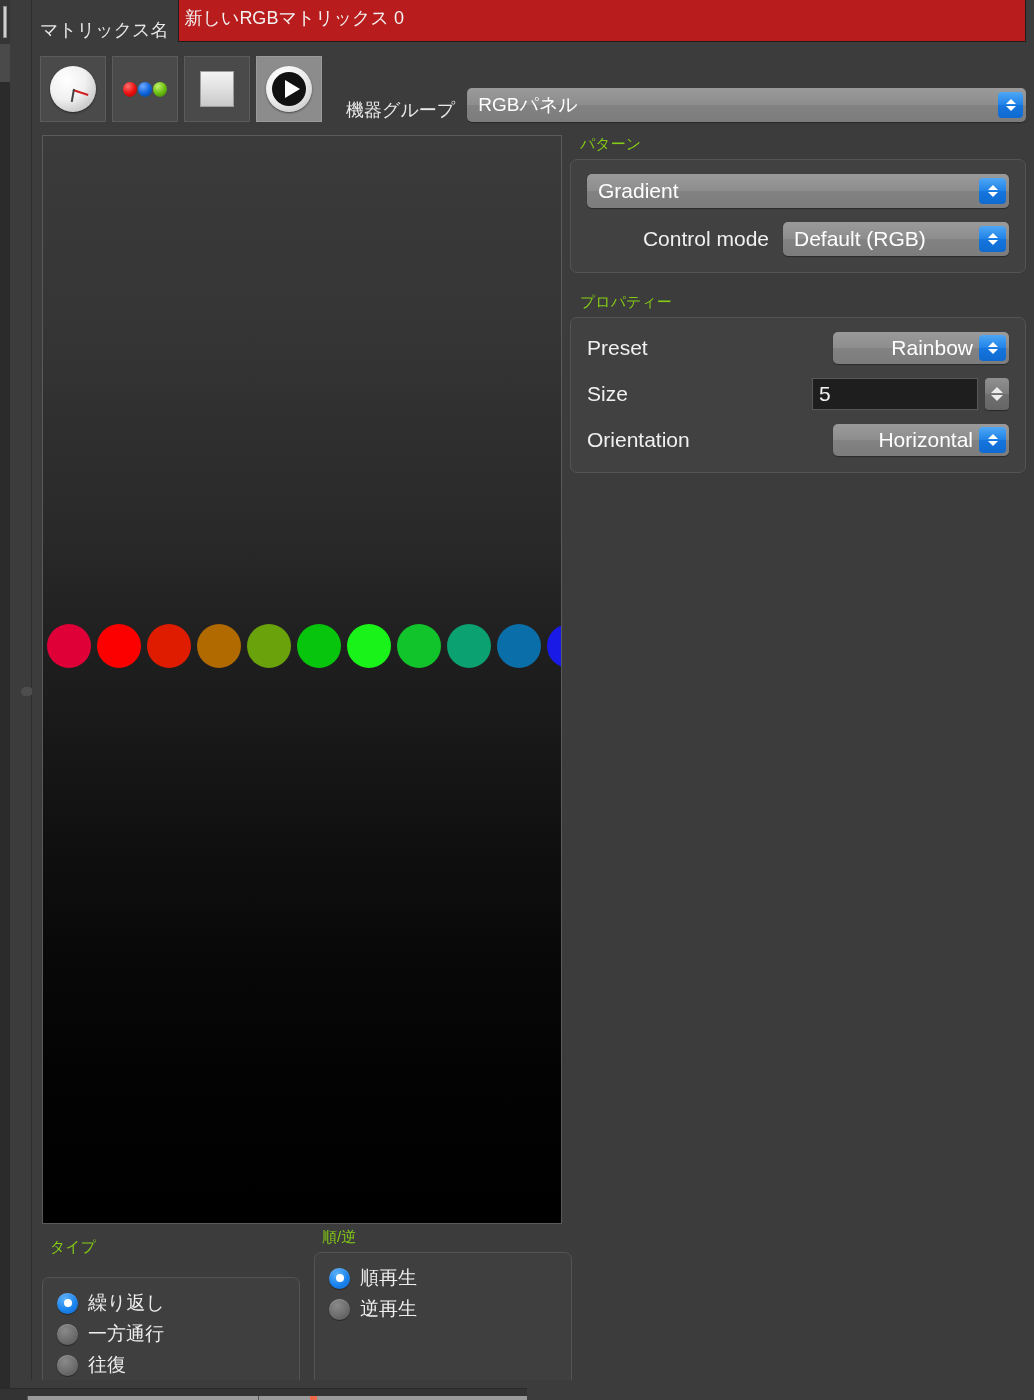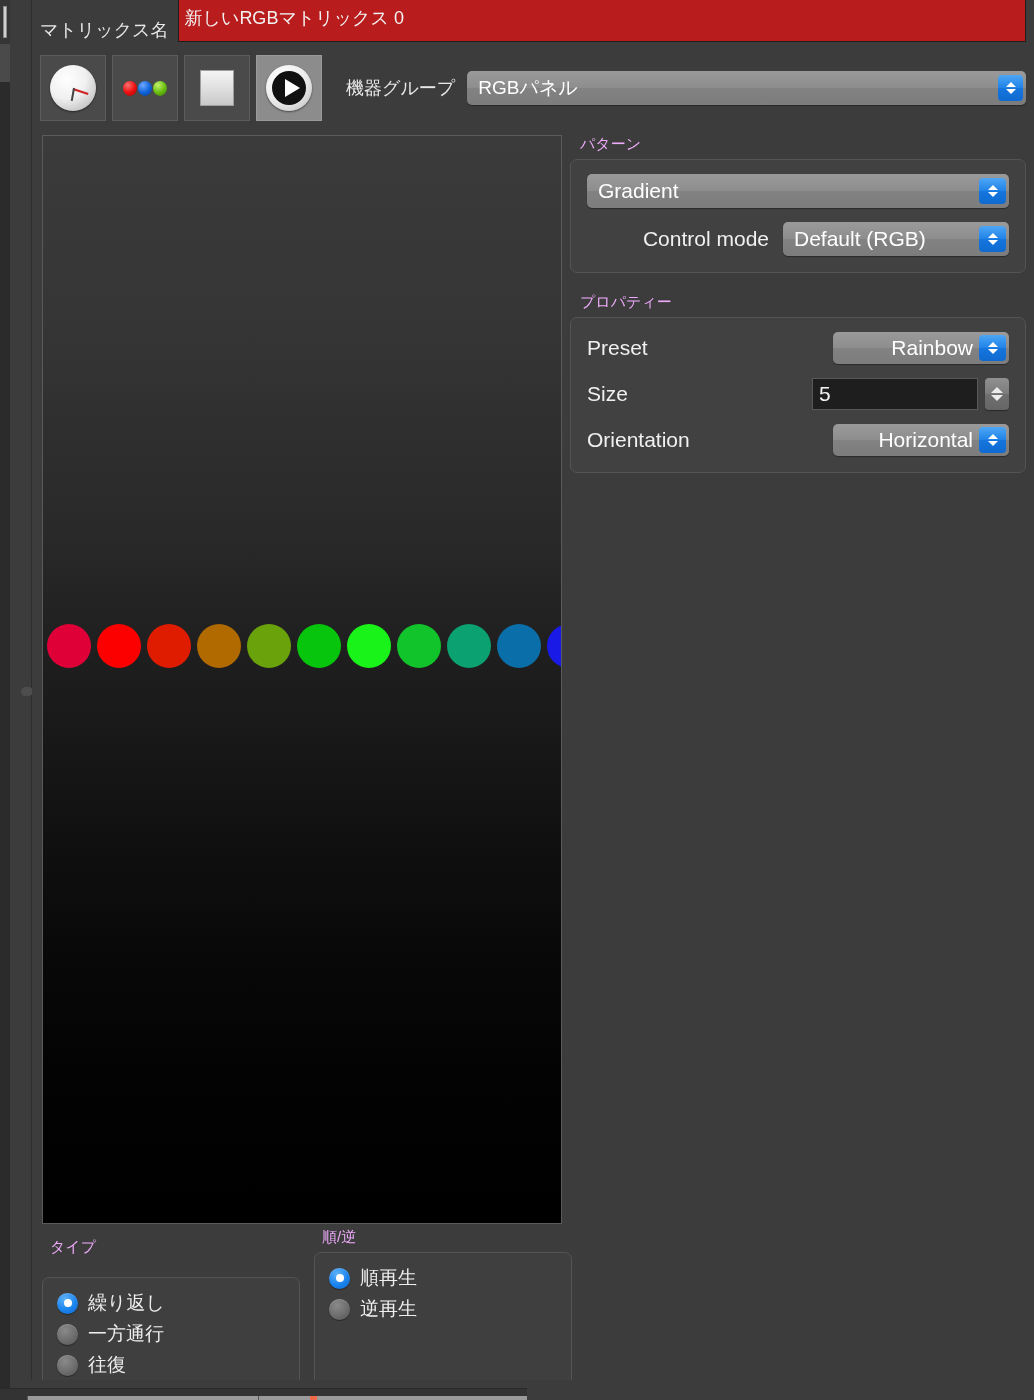--- a/index.html
+++ b/index.html
@@ -98,21 +98,21 @@
     width: 1px; height: 23px;
     background: transparent;
   }
 
   
   .toolbar-row {
     position: absolute;
     left: 8px; top: 54px;
     width: 986px; height: 68px;
     display: flex;
-    align-items: center;
+    align-items: flex-end;
   }
   .tool-btn {
     width: 66px; height: 66px;
     background: #4a4a4a;
     border: 1px solid #5b5b5b;
     display: flex;
     align-items: center;
     justify-content: center;
     margin-right: 6px;
   }
@@ -290,21 +290,21 @@
 
   
   .right-col {
     position: absolute;
     left: 538px; top: 135px;
     width: 456px;
   }
 
   .grp-title {
     font-size: 15px;
-    color: #f0abfc;
+    color: #84cc16;
     margin: 0 0 5px 10px;
   }
   .grp-box {
     border: 1px solid #545454;
     border-radius: 7px;
     background: #414141;
     padding: 14px 16px 16px 16px;
   }
   .grp-spacer { height: 20px; }
 

